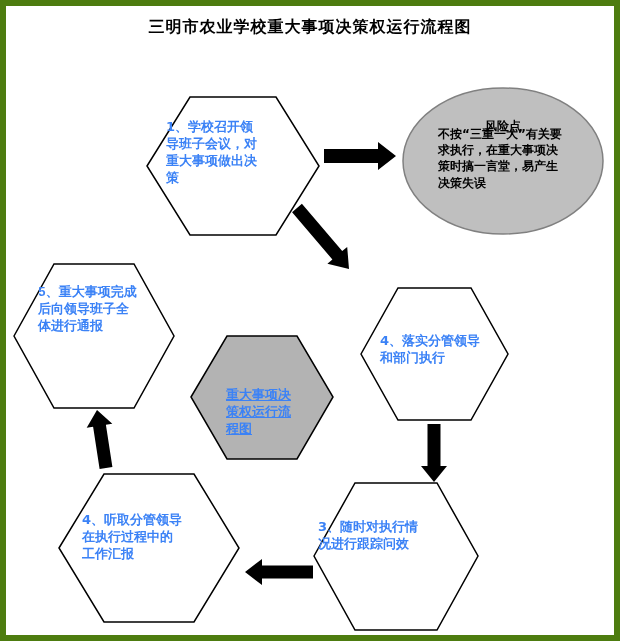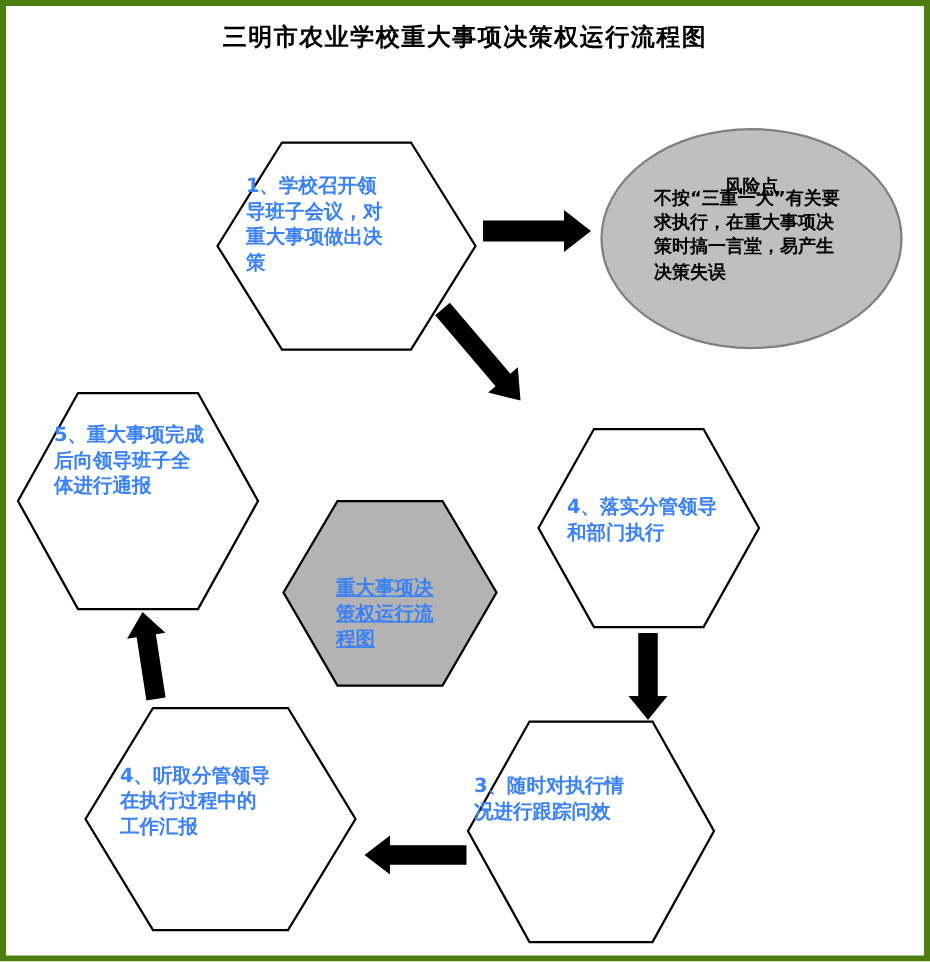--- a/index.html
+++ b/index.html
@@ -1,21 +1,21 @@
 <!DOCTYPE html>
 <html><head>
 <meta charset="utf-8">
 <style>
   html, body { margin: 0; padding: 0; background: #ffffff; }
   .canvas {
     position: relative;
     width: 620px;
     height: 641px;
     background: #ffffff;
-    border: 4px solid #4d7c0f;
+    border: 6px solid #4d7c0f;
     box-sizing: border-box;
     font-family: "DejaVu Sans", sans-serif;
     overflow: hidden;
   }
   .title {
     position: absolute;
     top: 11px;
     left: 0;
     width: 100%;
     text-align: center;
@@ -89,15 +89,15 @@
   <div class="risk-body" style="left:432px; top:120px; width:130px;">不按“三重一大”有关要求执行，在重大事项决策时搞一言堂，易产生决策失误</div>
 
   <div class="node-text" style="left:374px; top:326px; width:104px;">4、落实分管领导和部门执行</div>
 
   <div class="node-text center-text" style="left:220px; top:356px; width:72px;margin-top:24px;">重大事项决策权运行流程图</div>
 
   <div class="node-text" style="left:312px; top:512px; width:102px;">3、随时对执行情况进行跟踪问效</div>
 
   <div class="node-text" style="left:76px; top:505px; width:102px;">4、听取分管领导在执行过程中的工作汇报</div>
 
-  <div class="node-text" style="left:32px; top:278px; width:102px;">5、重大事项完成后向领导班子全体进行通报</div>
+  <div class="node-text" style="left:32px; top:278px; width:102px;font-family:Liberation Mono, monospace;">5、重大事项完成后向领导班子全体进行通报</div>
 
 </div>
 
 </body></html>

